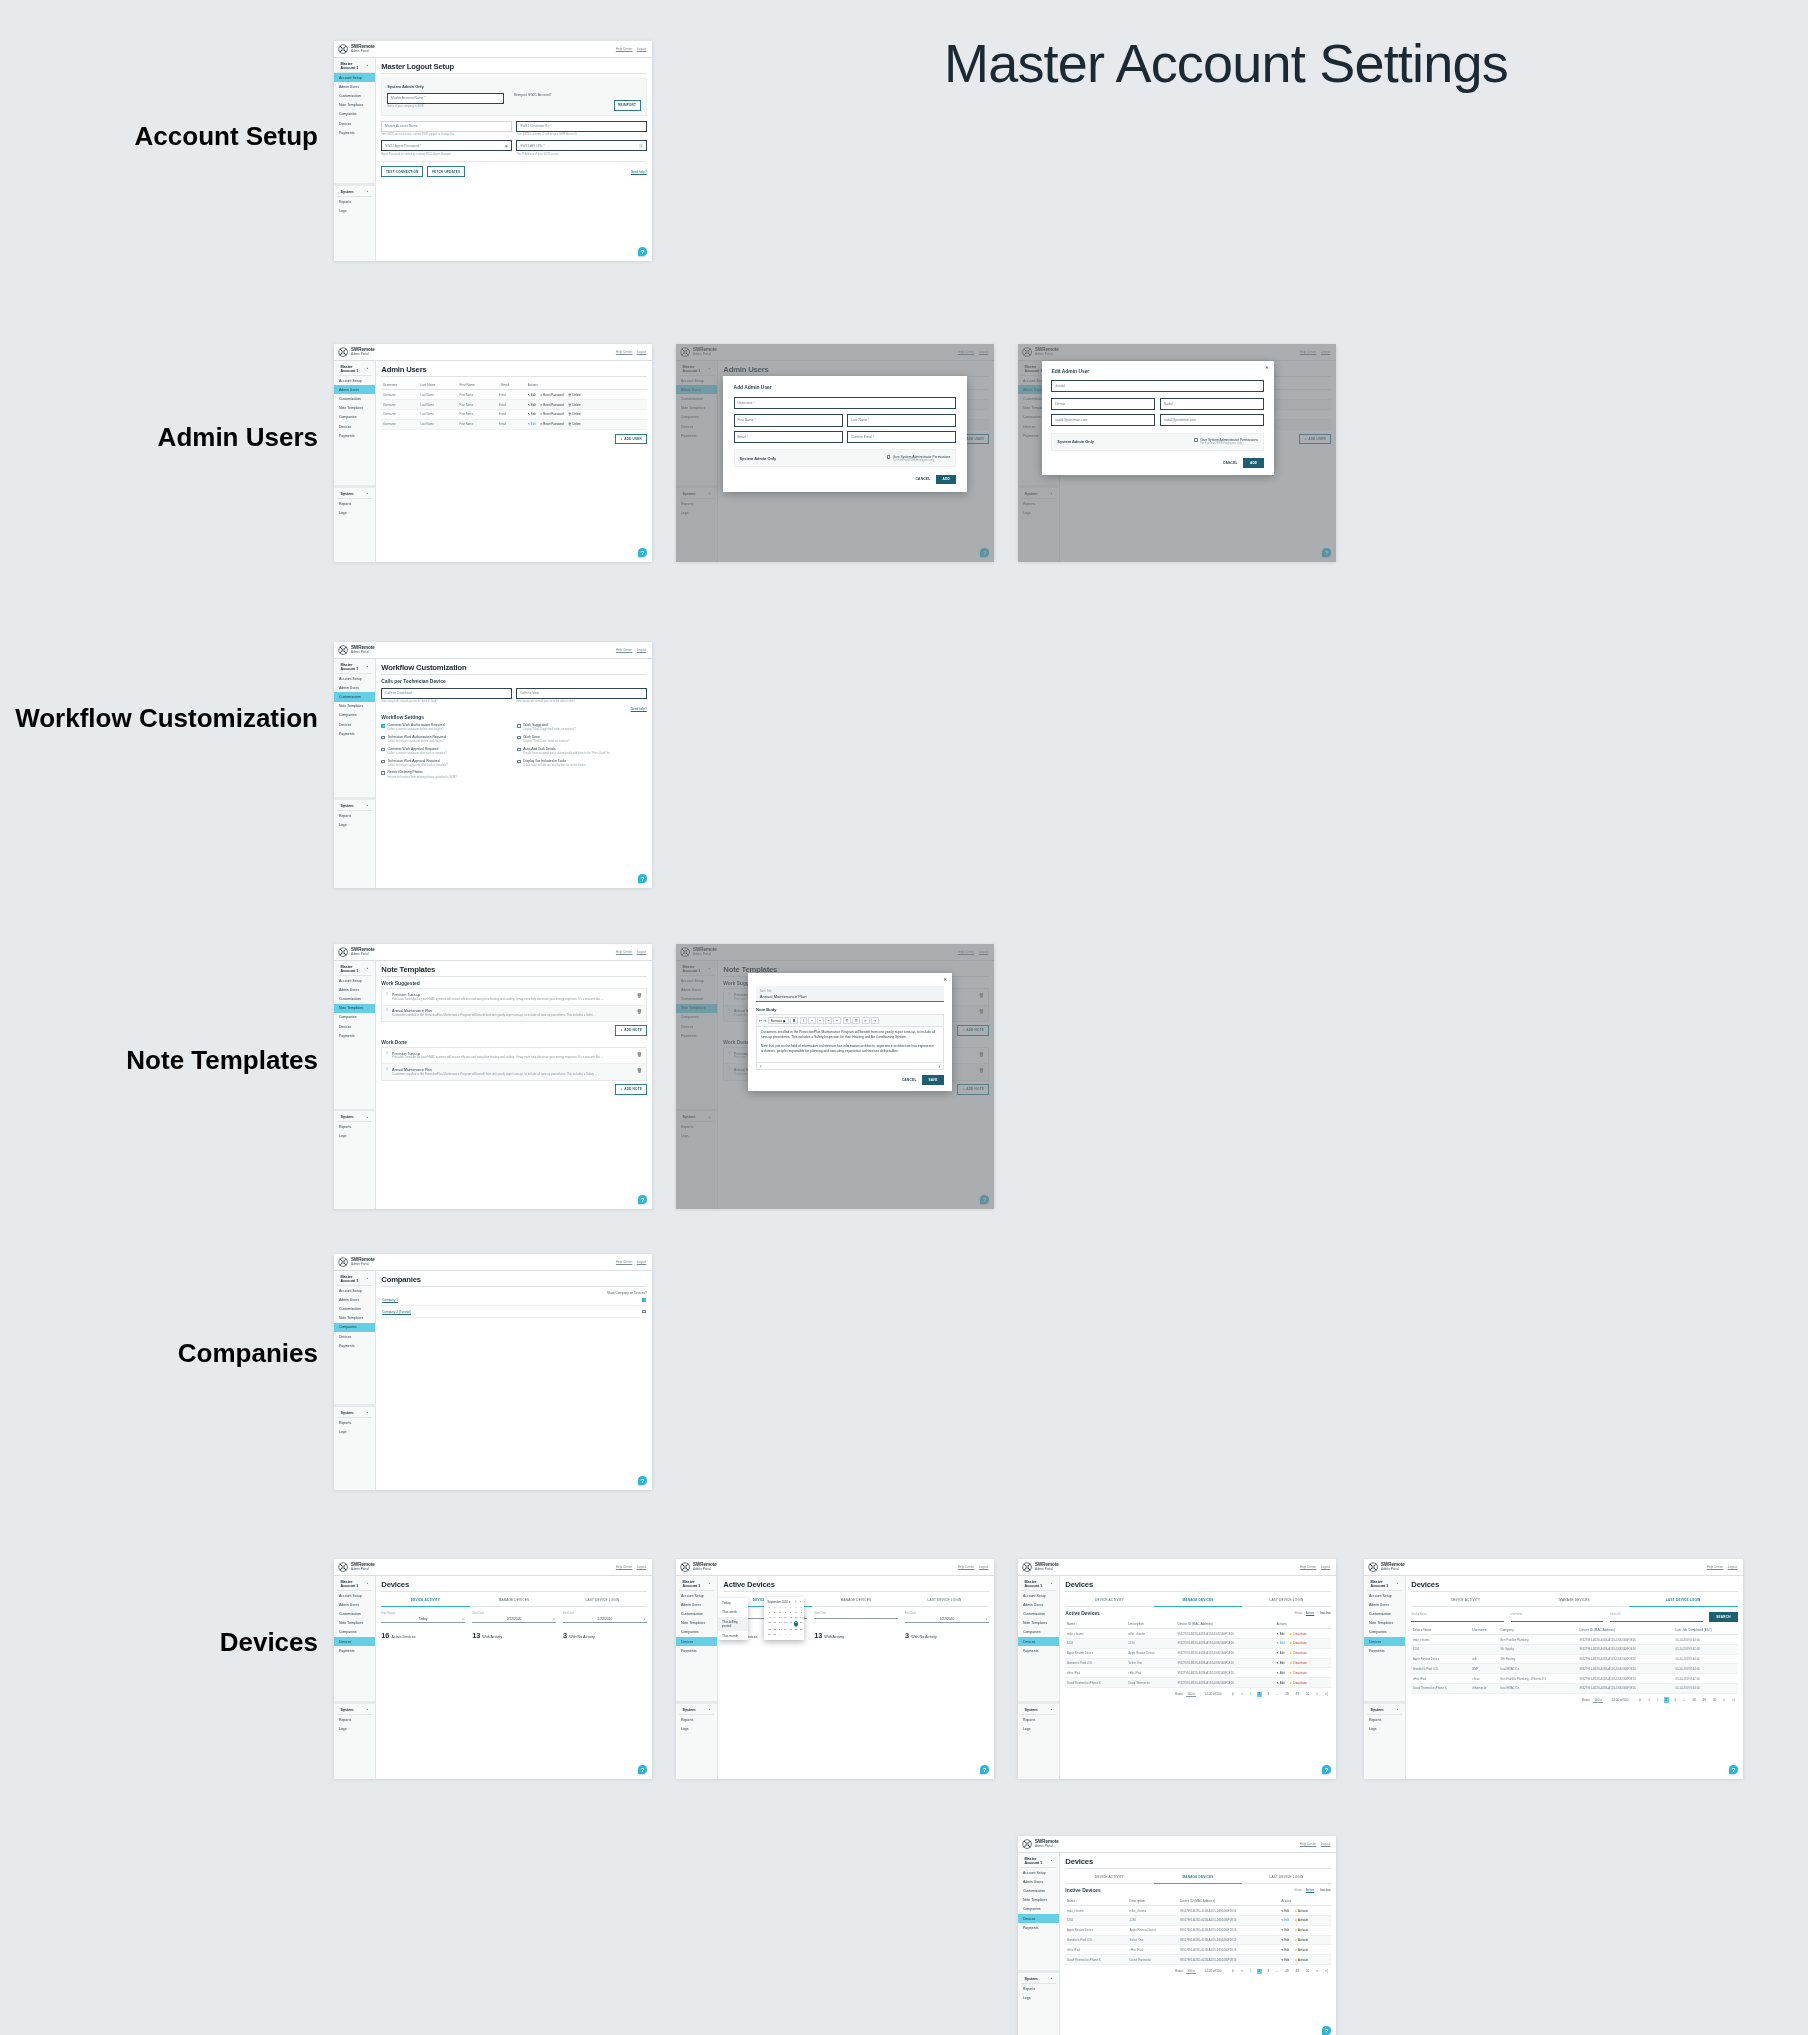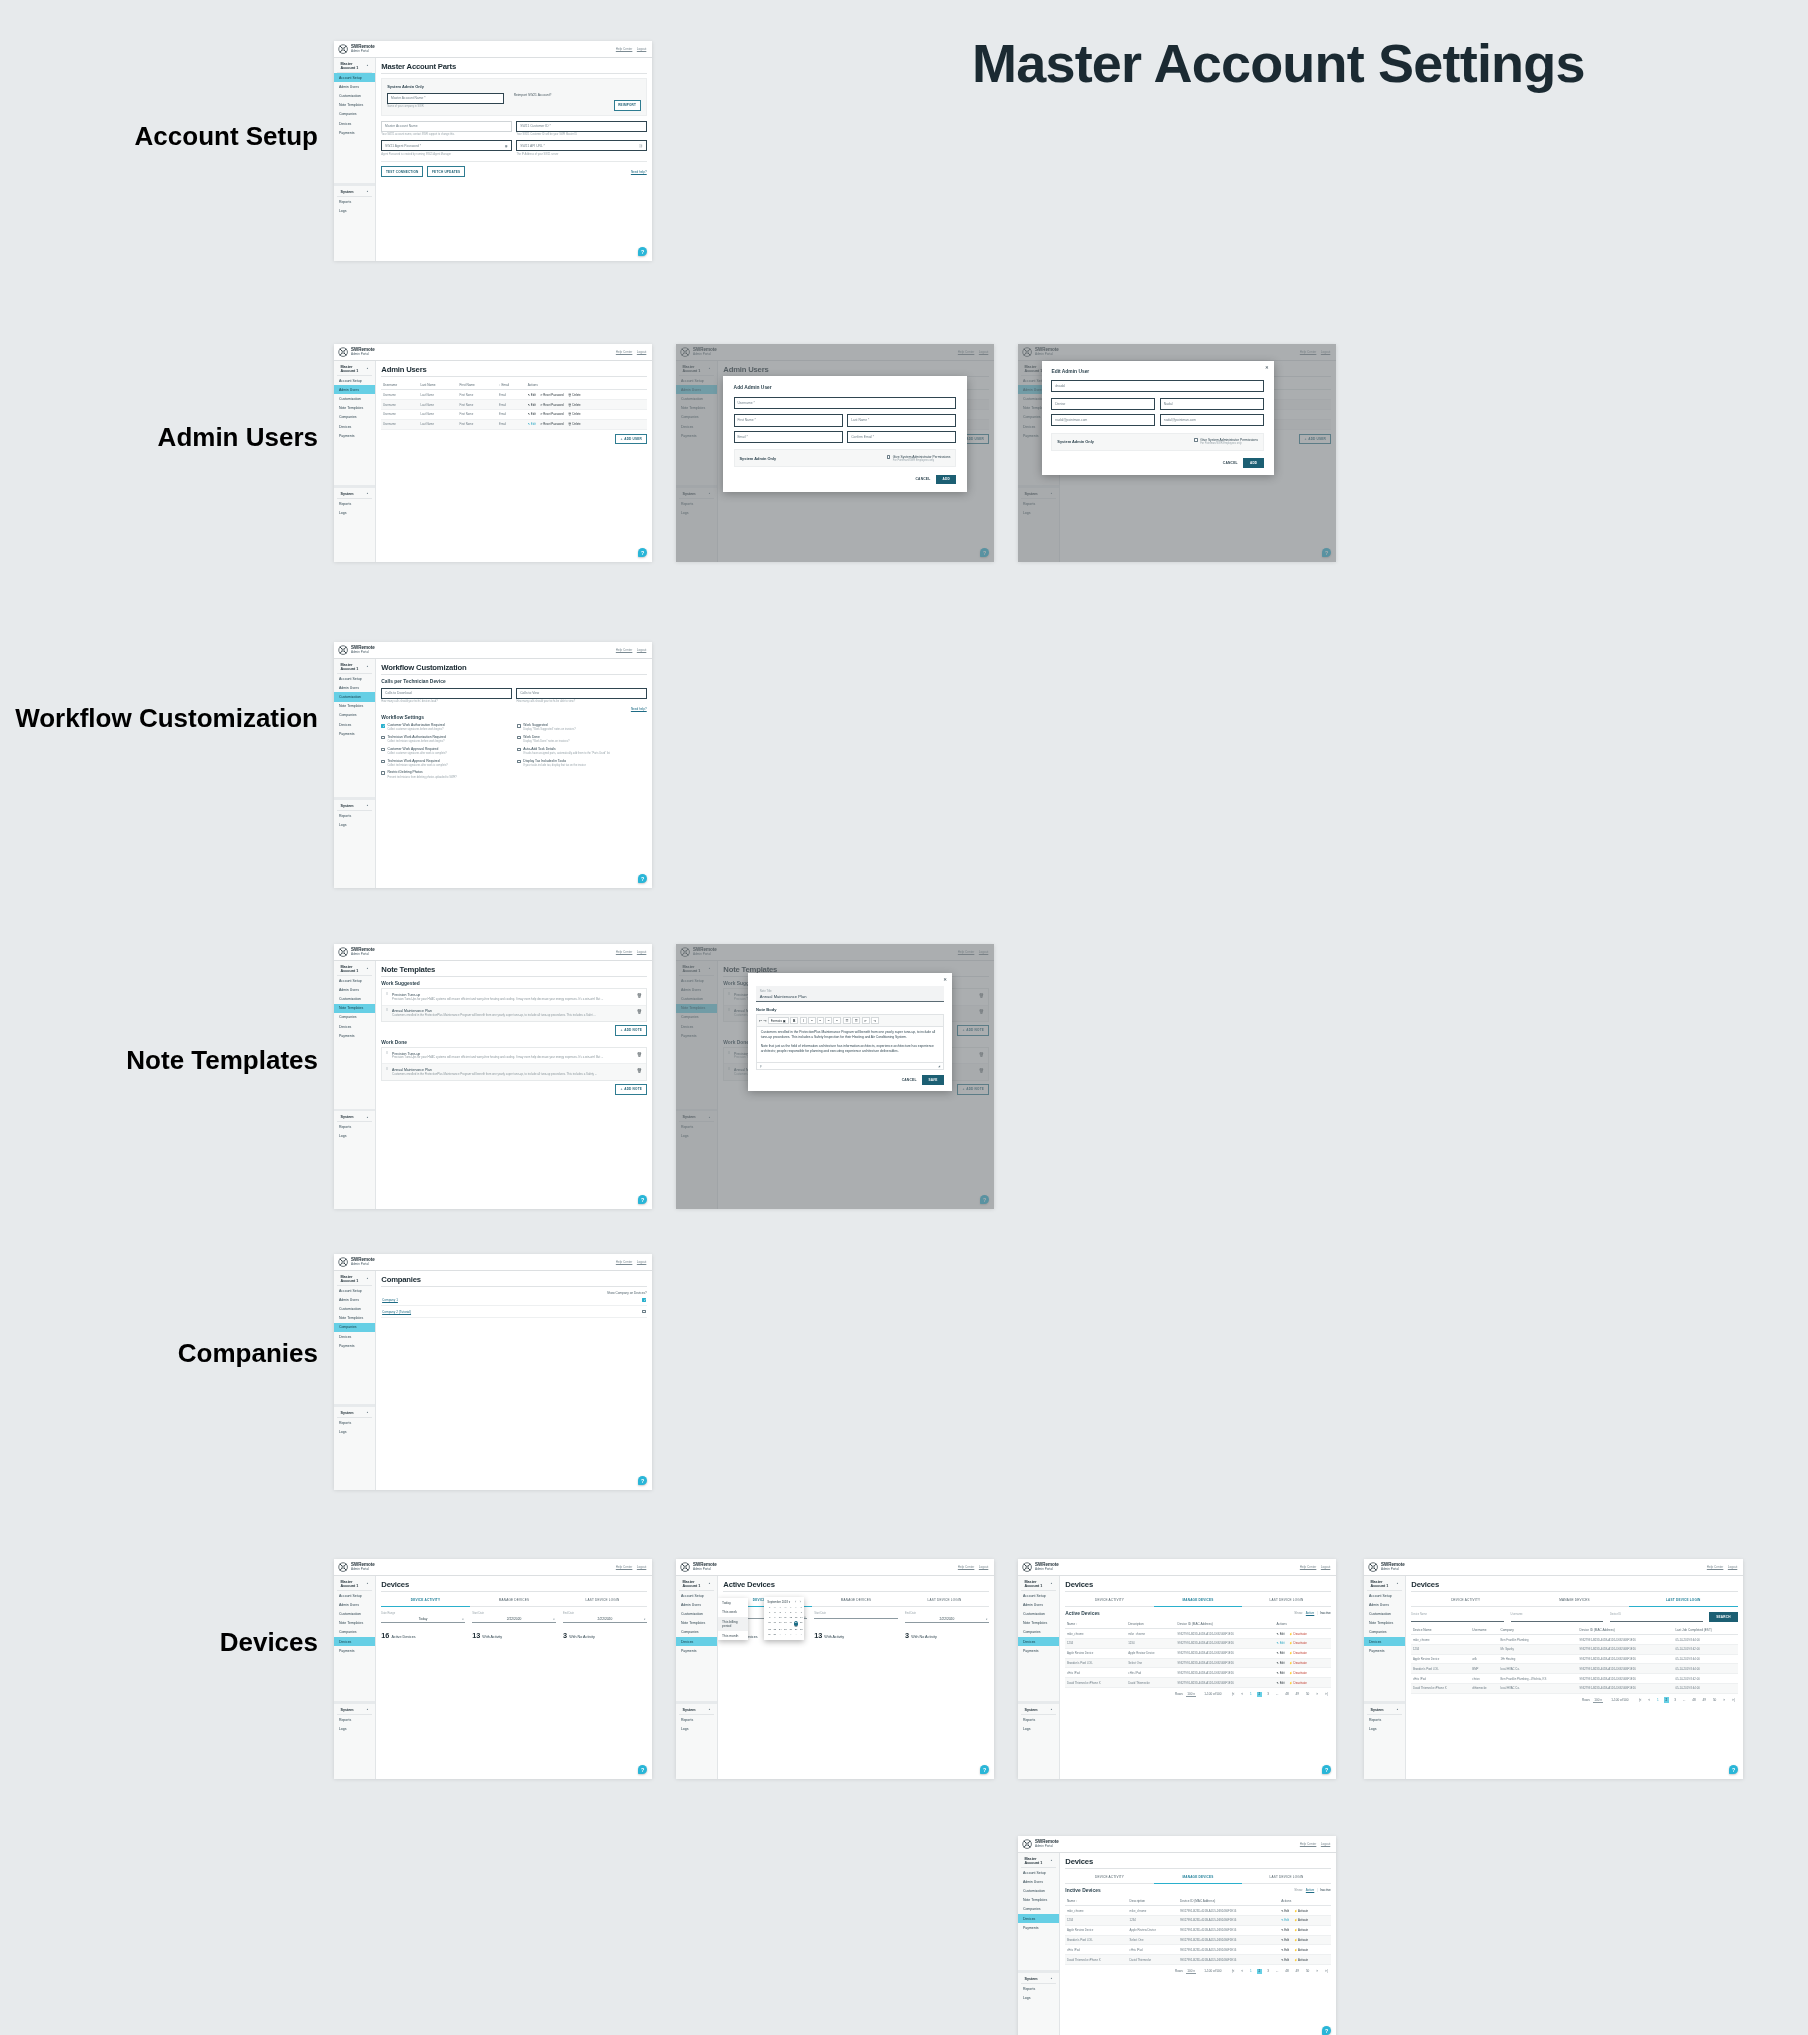--- a/index.html
+++ b/index.html
@@ -10,25 +10,24 @@
     color: #263238;
     position: relative;
     overflow: hidden;
   }
   
   #page-title {
     position: absolute;
     left: 944px; top: 36px;
     width: 814px;
     font-size: 54px;
-    font-weight: bold;
+    font-weight: normal;
     letter-spacing: -0.8px;
     color: #1b2a32;
     line-height: 1;
-    margin-left: 28px;
   }
   
   .row-label {
     position: absolute;
     text-align: right;
     font-size: 26px;
     font-weight: bold;
     color: #000;
     line-height: 1.14;
     width: 318px;
@@ -249,21 +248,21 @@
      <div class="sb-head">
        <span>System</span>
        <span class="caret">▲</span>
      </div>
             <div class="sb-item">Reports</div>
             <div class="sb-item">Logs</div>
    </div>
    <div class="sb-gap"></div>
  </div>
      <div class="main">
-          <div class="h1">Master Account Parts</div>
+          <div class="h1">Master Logout Setup</div>
           <div class="rule"></div>
  <div class="panel">
    <div class="panel-title">System Admin Only</div>
    <div style="display:flex;gap:9.8px;margin-top:3.7px;">
      <div style="width:46%;">
        <div class="fld">Master Account Name *</div>
        <div class="hint">Name of your company in SWR</div>
      </div>
      <div style="flex:1;">
        <div style="font-size:3.3px;color:#4a5a62;">Reimport SW21 Account?</div>

